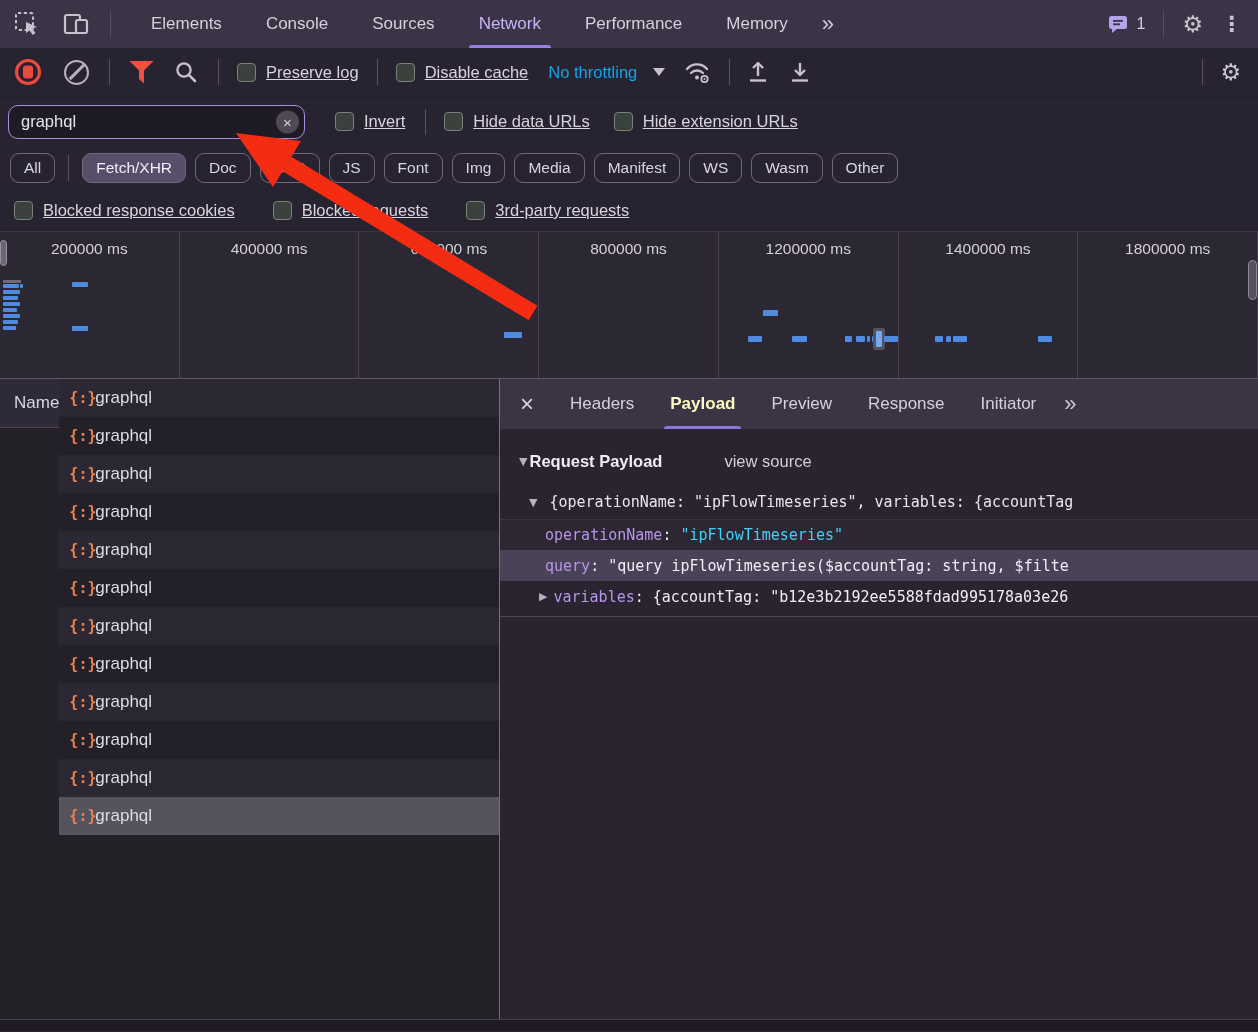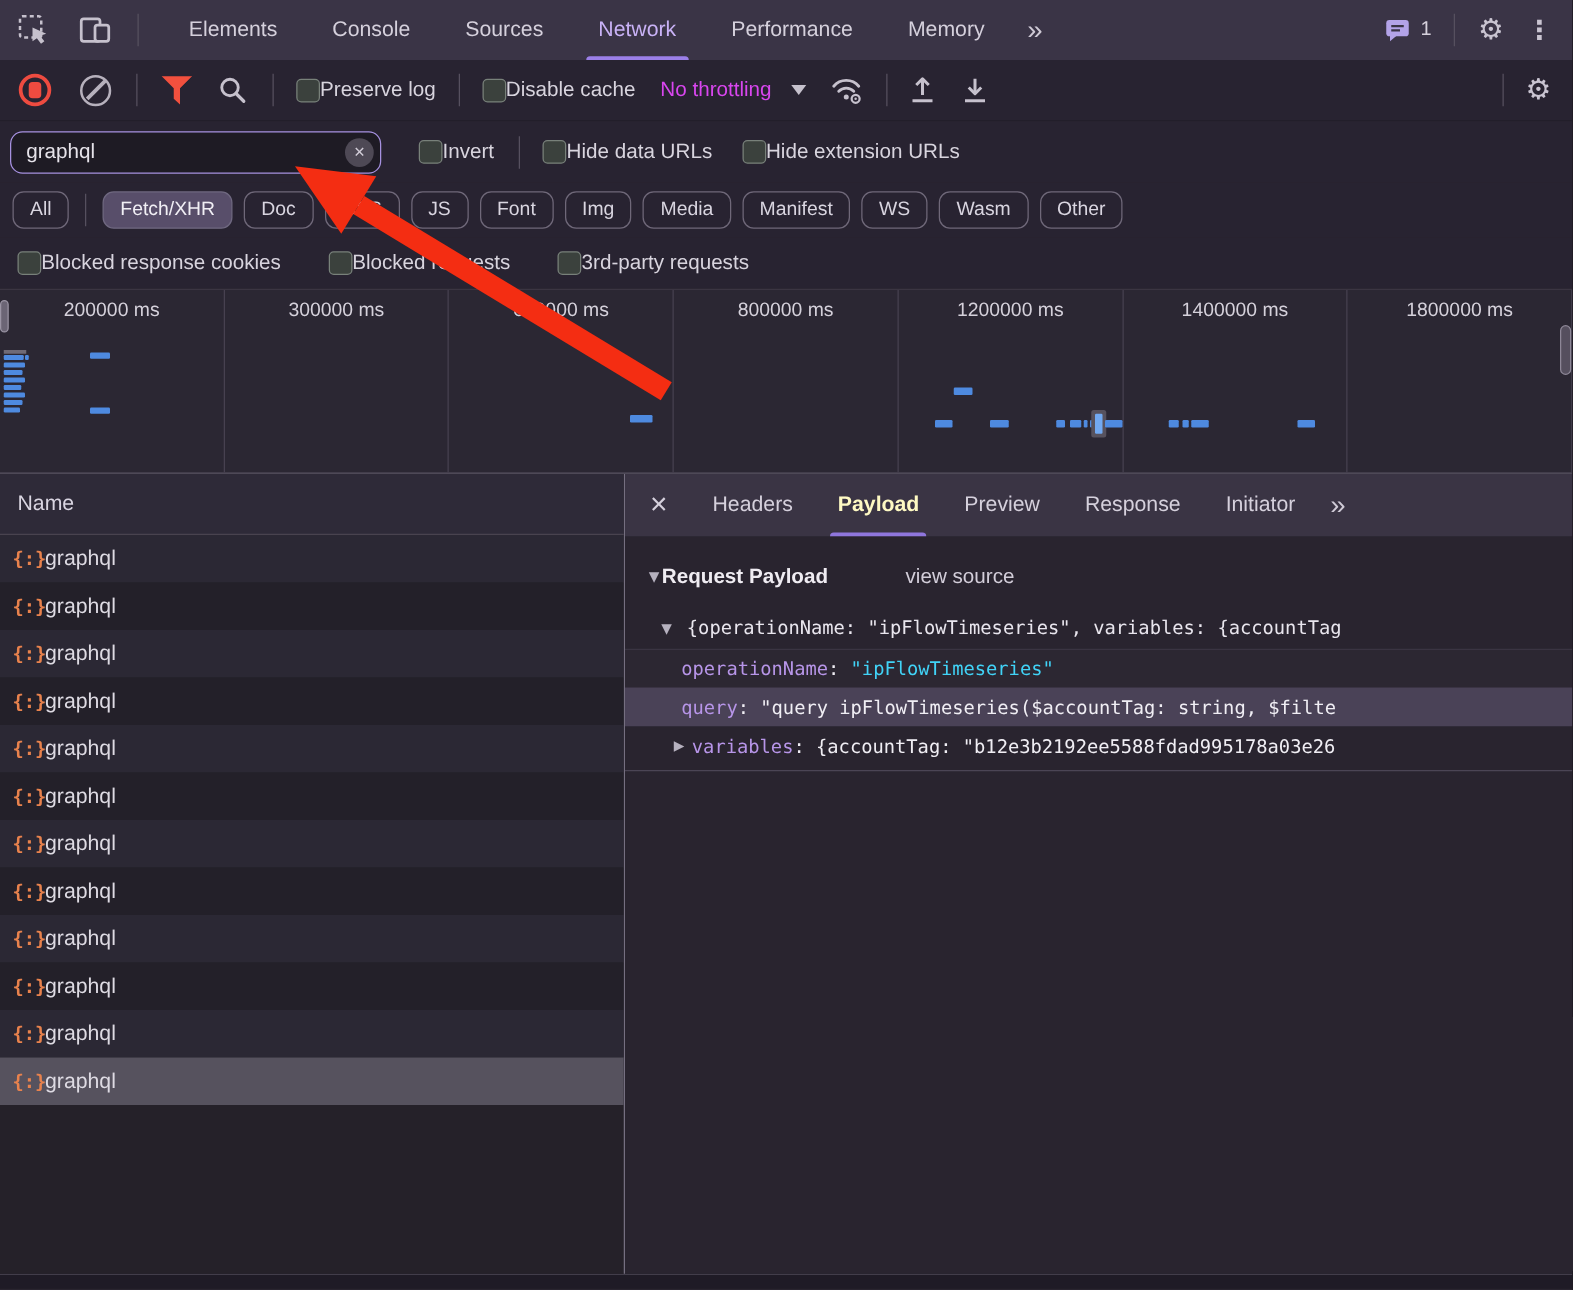--- a/index.html
+++ b/index.html
@@ -27,25 +27,25 @@
 
   
   .toolbar { height:49px; background:#282331; display:flex; align-items:center; border-bottom:1px solid #221e2a; }
   .rec-btn { width:26px; height:26px; border:3px solid #ee4b40; border-radius:50%; margin-left:15px; position:relative; cursor:pointer; flex:0 0 auto; }
   .rec-btn::after { content:""; position:absolute; left:50%; top:50%; transform:translate(-50%,-50%); width:10px; height:13px; border-radius:3px; background:#ee4b40; }
   .block-btn { width:25px; height:25px; border:2.5px solid #b7b1bd; border-radius:50%; margin-left:23px; position:relative; cursor:pointer; flex:0 0 auto; }
   .block-btn::after { content:""; position:absolute; left:50%; top:-1px; width:2.5px; height:21px; background:#b7b1bd; transform:translateX(-50%) rotate(45deg); transform-origin:center; }
   .funnel { width:25px; height:23px; background:#f2503e; margin-left:19px; cursor:pointer; flex:0 0 auto;
             clip-path:polygon(0 0,100% 0,60% 44%,60% 100%,40% 80%,40% 44%); }
   .tool-ml20 { margin-left:20px; } .tool-ml18 { margin-left:18px; } .tool-ml16 { margin-left:16px; }
-  .cb-item { display:flex; align-items:center; cursor:pointer; }
+  .cb-item { display:flex; align-items:center; gap:10px; cursor:pointer;text-decoration:underline; }
   .cb { width:19px; height:19px; border-radius:4px; background:#3b413d; border:1.5px solid #78817a; flex:0 0 auto; }
   .cb-label { font-size:16.5px; color:#d8d4de; white-space:nowrap; }
   .throttle { display:flex; align-items:center; gap:16px; margin-left:20px; cursor:pointer; }
-  .throttle-label { font-size:16.5px; color:#d946ef; }
+  .throttle-label { font-size:16.5px; color:#0ea5e9; }
   .caret { width:0; height:0; border-left:6px solid transparent; border-right:6px solid transparent; border-top:8px solid #c6c1cd; }
   .spacer { flex:1; }
 
   
   .filter-row { height:49px; background:#282331; display:flex; align-items:center; }
   .filter-wrap { position:relative; margin-left:8px; width:297px; }
   .filter-input { width:297px; height:34px; background:#1e1b24; border:1.5px solid #a691e0; border-radius:10px; outline:none;
                   color:#e6e3ea; font-size:16.5px; padding:0 38px 0 12px; font-family:"Liberation Sans",sans-serif; }
   .clear-btn { position:absolute; right:6px; top:50%; transform:translateY(-50%); width:23px; height:23px; border-radius:50%;
                background:#4e4955; color:#d3ced9; font-size:15px; display:flex; align-items:center; justify-content:center; cursor:pointer; }
@@ -69,21 +69,21 @@
   .tl-bar { position:absolute; }
   .tl-bar.blue { background:#4e8ae0; border-radius:1px; }
   .tl-bar.gray { background:#6f6a76; }
   .tl-bar.backdrop { background:#57525e; border-radius:2px; }
   .tl-bar.selectedbar { background:#72a9f2; border-radius:1px; }
   .tl-pill-left { position:absolute; left:0; top:8px; width:7px; height:26px; border-radius:4px; background:#6b6575; border:1px solid #9a94a4; }
   .tl-pill-right { position:absolute; right:1px; top:28px; width:9px; height:40px; border-radius:5px; background:#554f5e; border:1px solid #8d8797; }
 
   
   .main { display:flex; height:640px; }
-  .left-pane { width:500px; flex:0 0 500px; background:#252129; border-right:1px solid #756f80; display:flex; flex-direction:column; }
+  .left-pane { width:500px; flex:0 0 500px; background:#252129; border-right:1px solid #756f80; display:flex; flex-direction:row; }
   .name-header { height:49px; background:#2e2a38; border-bottom:1px solid #49434f; display:flex; align-items:center;
                  padding-left:14px; font-size:17px; color:#d9d5e1; }
   #req-list { flex:1; overflow:hidden; }
   .req-row { height:38px; display:flex; align-items:center; background:#2b2834; cursor:pointer; }
   .req-row.odd { background:#232029; }
   .req-row.selected { background:#56525e; }
   .req-icon { margin-left:10px; width:26px; font-family:"DejaVu Sans Mono",monospace; font-weight:bold; font-size:15px; color:#e8824d; }
   .req-label { font-size:17px; color:#dedbe3; }
 
   .right-pane { flex:1; background:#29242f; display:flex; flex-direction:column; min-width:0; }
@@ -268,21 +268,21 @@
       </label>
       <label class="cb-item">
         <span class="cb"></span>
         <span class="cb-label">3rd-party requests</span>
       </label>
     </div>
 
   <div class="timeline">
     <div id="tl-cols">
         <div class="tl-col">200000 ms</div>
-        <div class="tl-col">300000 ms</div>
+        <div class="tl-col">400000 ms</div>
         <div class="tl-col">600000 ms</div>
         <div class="tl-col">800000 ms</div>
         <div class="tl-col">1200000 ms</div>
         <div class="tl-col">1400000 ms</div>
         <div class="tl-col">1800000 ms</div>
       </div>
     <div id="tl-bars">
         <div class="tl-bar gray" style="left: 3px; top: 48px; width: 18px; height: 3px;"></div>
         <div class="tl-bar blue" style="left: 3px; top: 52px; width: 16px; height: 4px;"></div>
         <div class="tl-bar blue" style="left: 20px; top: 52px; width: 3px; height: 4px;"></div>

